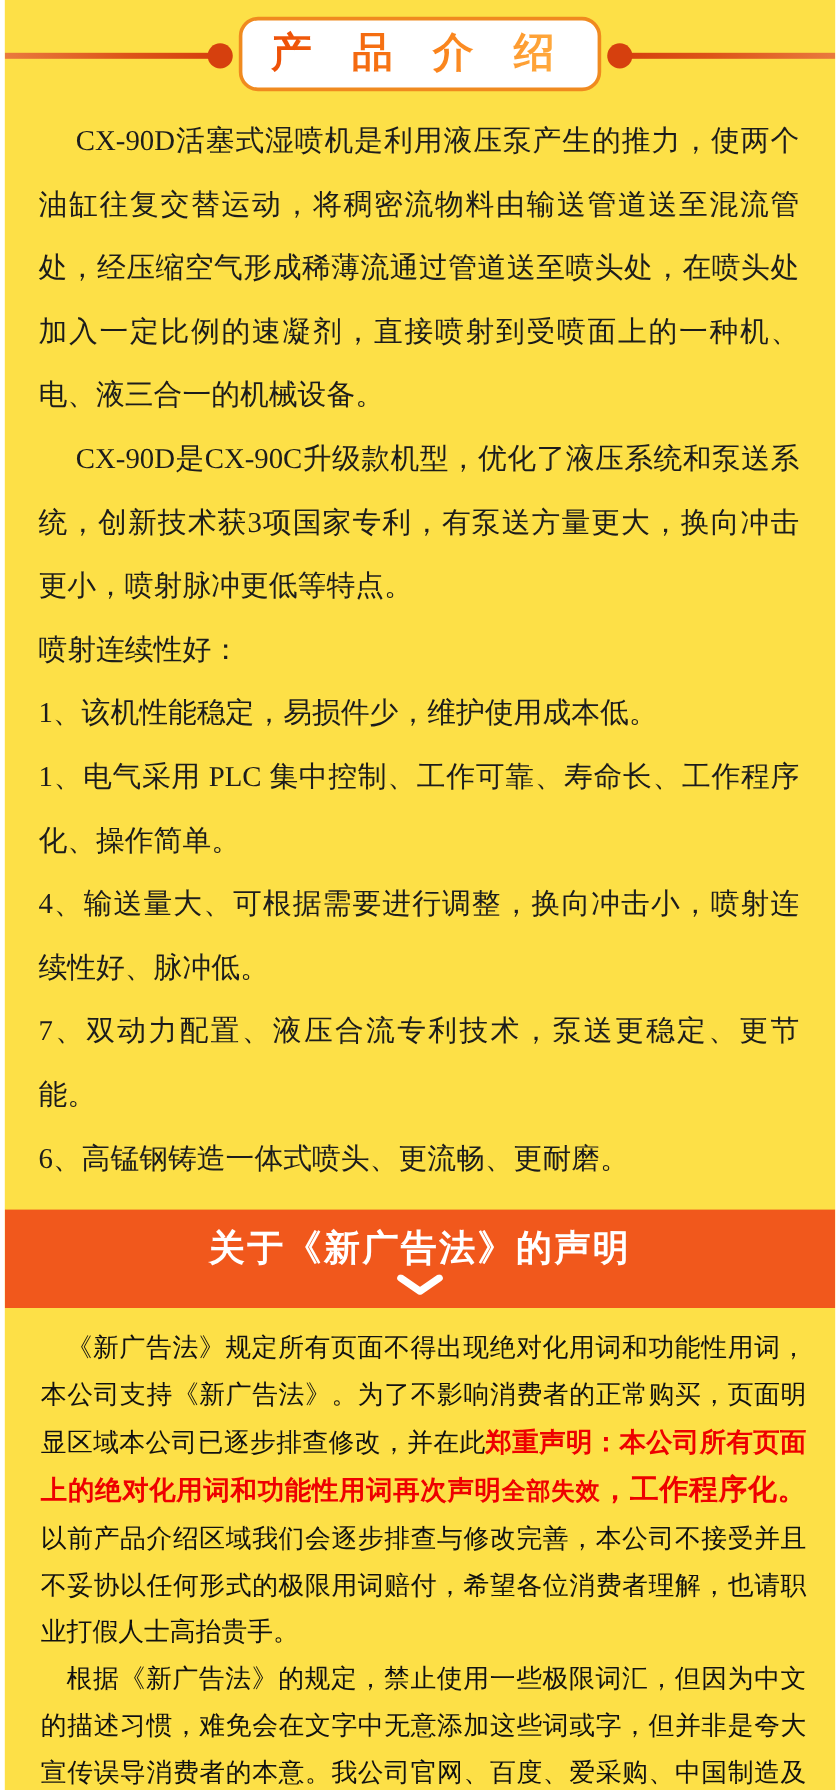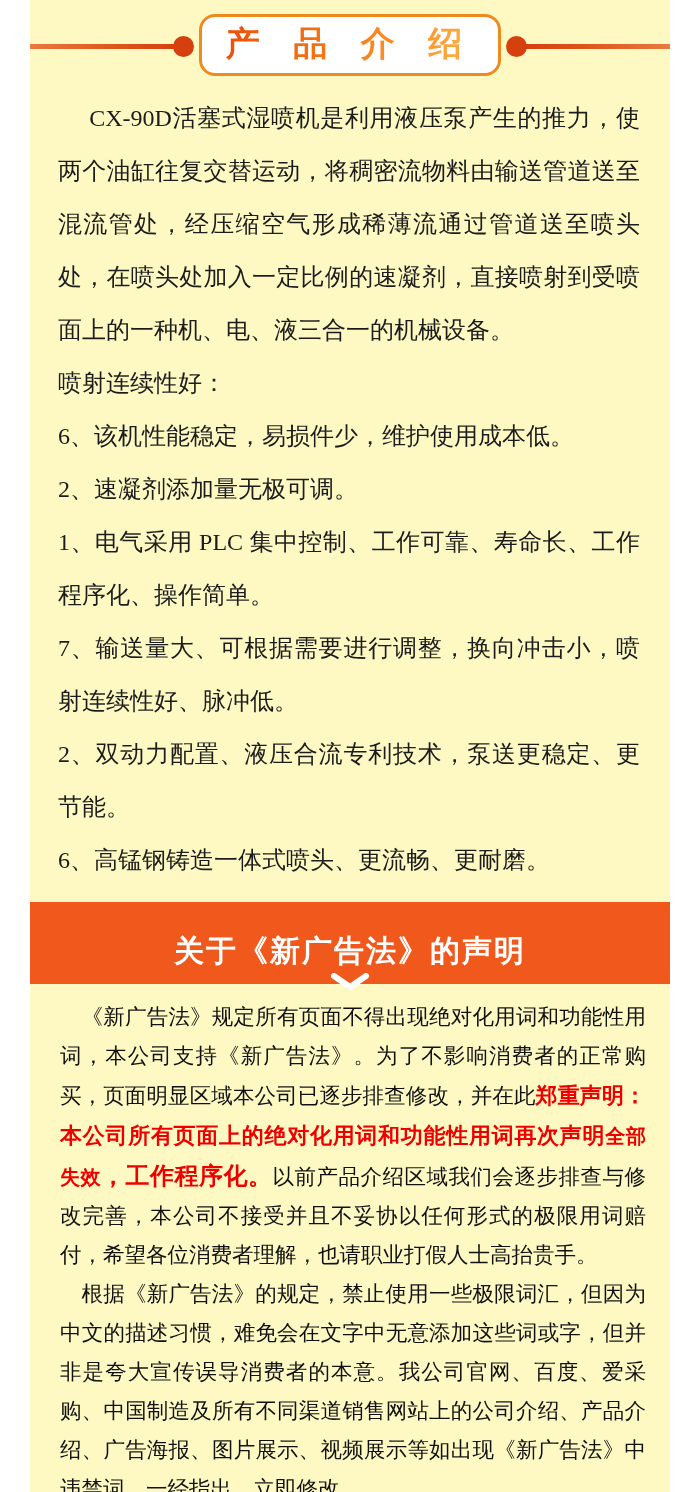--- a/index.html
+++ b/index.html
@@ -1,20 +1,20 @@
 <!DOCTYPE html>
 <html style="--accent: #f1581c; --red: #ee0000;"><head>
 <meta charset="utf-8">
 <style>
   html,body{margin:0;padding:0;background:#ffffff;}
   .page{
     position:relative;
-    width:640px;height:1492px;
+    width:692px;height:1492px;
     margin:0 auto;
-    background:#fef9c3;
+    background:#fde047;
     overflow:hidden;
     font-family:"Liberation Serif","DejaVu Serif",serif;
     color:#1c1c1c;
   }
 
   
   .intro-header{
     height:90px;
     display:flex;
     align-items:center;
@@ -65,21 +65,21 @@
   .intro p.ind{text-indent:1.3em;}
 
   
   .banner{
     margin-top:15px;
     height:82px;
     background:var(--accent,#f1581c);
     text-align:center;
   }
   .banner-title{
-    padding-top:29px;
+    padding-top:12px;
     font-family:"Liberation Sans","DejaVu Sans",sans-serif;
     font-weight:bold;
     font-size:30px;
     color:#ffffff;
     letter-spacing:2px;
   }
   .banner-chevron{display:block;margin:1px auto 0 auto;}
 
   
   .notice{
@@ -110,26 +110,26 @@
     <div class="hdot"></div>
     <div class="title-box">
       <span>产 品 介 绍</span>
     </div>
     <div class="hdot"></div>
     <div class="hline right"></div>
   </header>
 
   <section class="intro">
     <p class="ind">CX-90D活塞式湿喷机是利用液压泵产生的推力，使两个油缸往复交替运动，将稠密流物料由输送管道送至混流管处，经压缩空气形成稀薄流通过管道送至喷头处，在喷头处加入一定比例的速凝剂，直接喷射到受喷面上的一种机、电、液三合一的机械设备。</p>
+    <p class="ind">CX-90D是CX-90C升级款机型，优化了液压系统和泵送系统，创新技术获3项国家专利，有泵送方量更大，换向冲击更小，喷射脉冲更低等特点。</p>
     <p>喷射连续性好：</p>
-    <p>6、该机性能稳定，易损件少，维护使用成本低。</p>
-    <p>2、速凝剂添加量无极可调。</p>
+    <p>1、该机性能稳定，易损件少，维护使用成本低。</p>
     <p>1、电气采用 PLC 集中控制、工作可靠、寿命长、工作程序化、操作简单。</p>
-    <p>7、输送量大、可根据需要进行调整，换向冲击小，喷射连续性好、脉冲低。</p>
-    <p>2、双动力配置、液压合流专利技术，泵送更稳定、更节能。</p>
+    <p>4、输送量大、可根据需要进行调整，换向冲击小，喷射连续性好、脉冲低。</p>
+    <p>7、双动力配置、液压合流专利技术，泵送更稳定、更节能。</p>
     <p>6、高锰钢铸造一体式喷头、更流畅、更耐磨。</p>
   </section>
 
   <section class="banner">
     <div class="banner-title">关于《新广告法》的声明</div>
     <svg class="banner-chevron" width="40" height="18" viewBox="0 0 40 18">
       <path d="M4 3 L20 14 L36 3" fill="none" stroke="#ffffff" stroke-width="6" stroke-linecap="round" stroke-linejoin="round"></path>
     </svg>
   </section>
 

